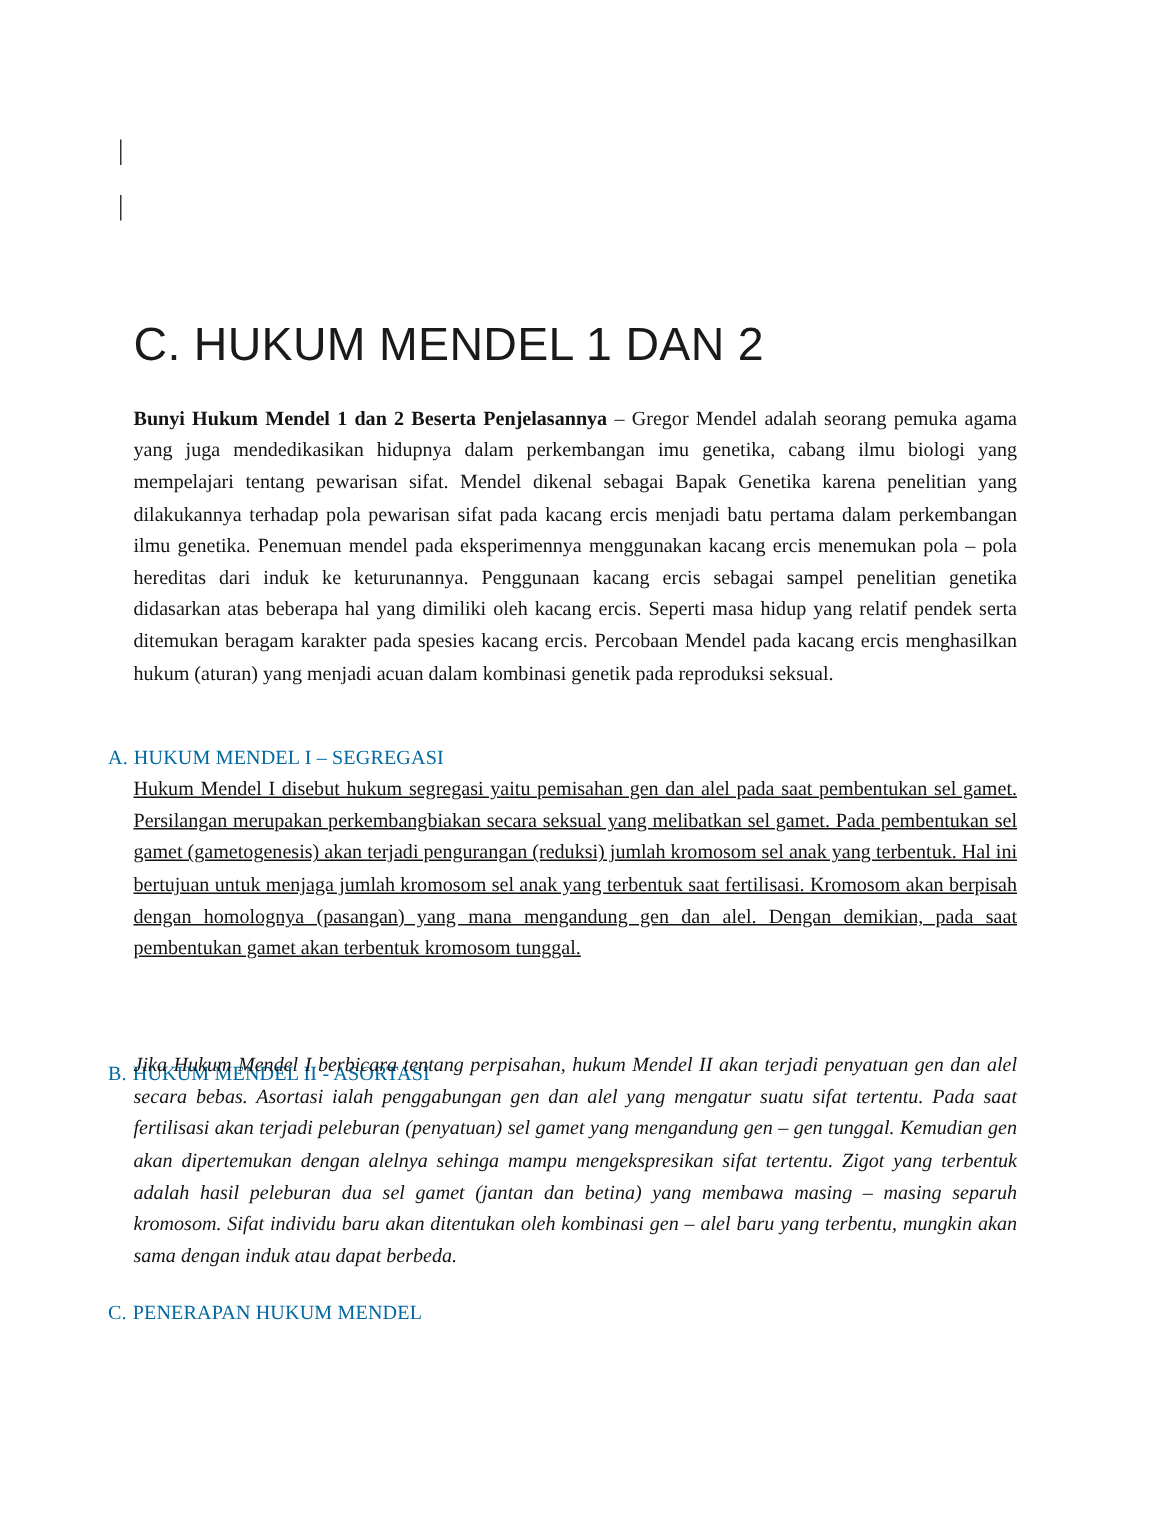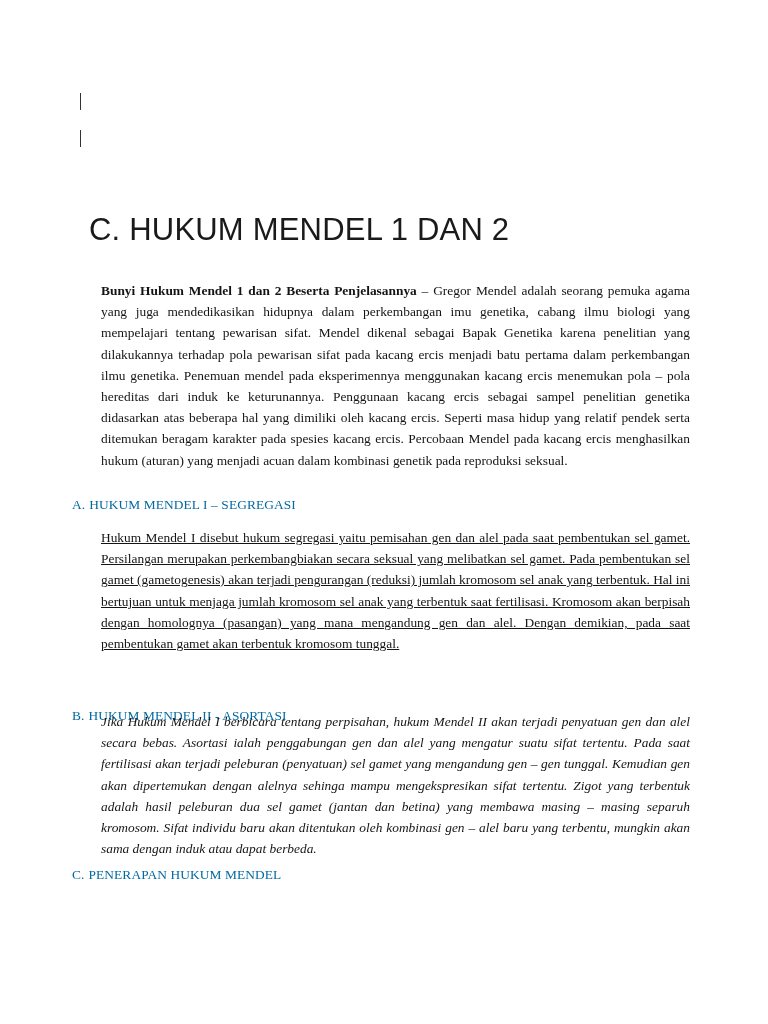--- a/index.html
+++ b/index.html
@@ -43,21 +43,21 @@
     color: #1a1a1a;
     white-space: nowrap;
   }
 
   .body-text {
     font-family: "Liberation Serif", "DejaVu Serif", serif;
     font-size: 13.4px;
     line-height: 21.2px;
     text-align: justify;
     text-align-last: left;
-    margin: 12px;
+    margin: 0;
     color: #141414;
   }
   .intro {
     position: absolute;
     left: 89px;
     top: 268px;
     width: 589px;
   }
   .intro .lead {
     font-weight: bold;

